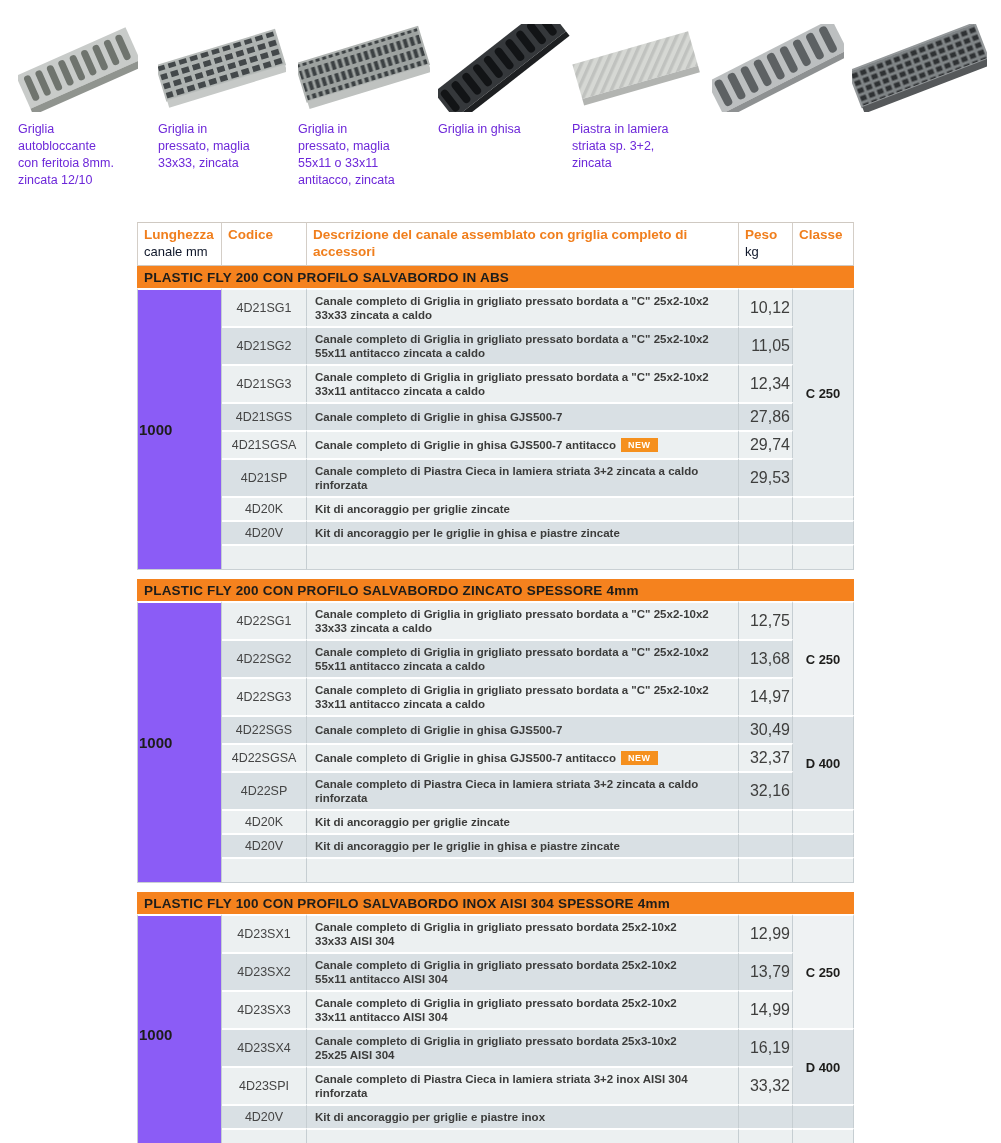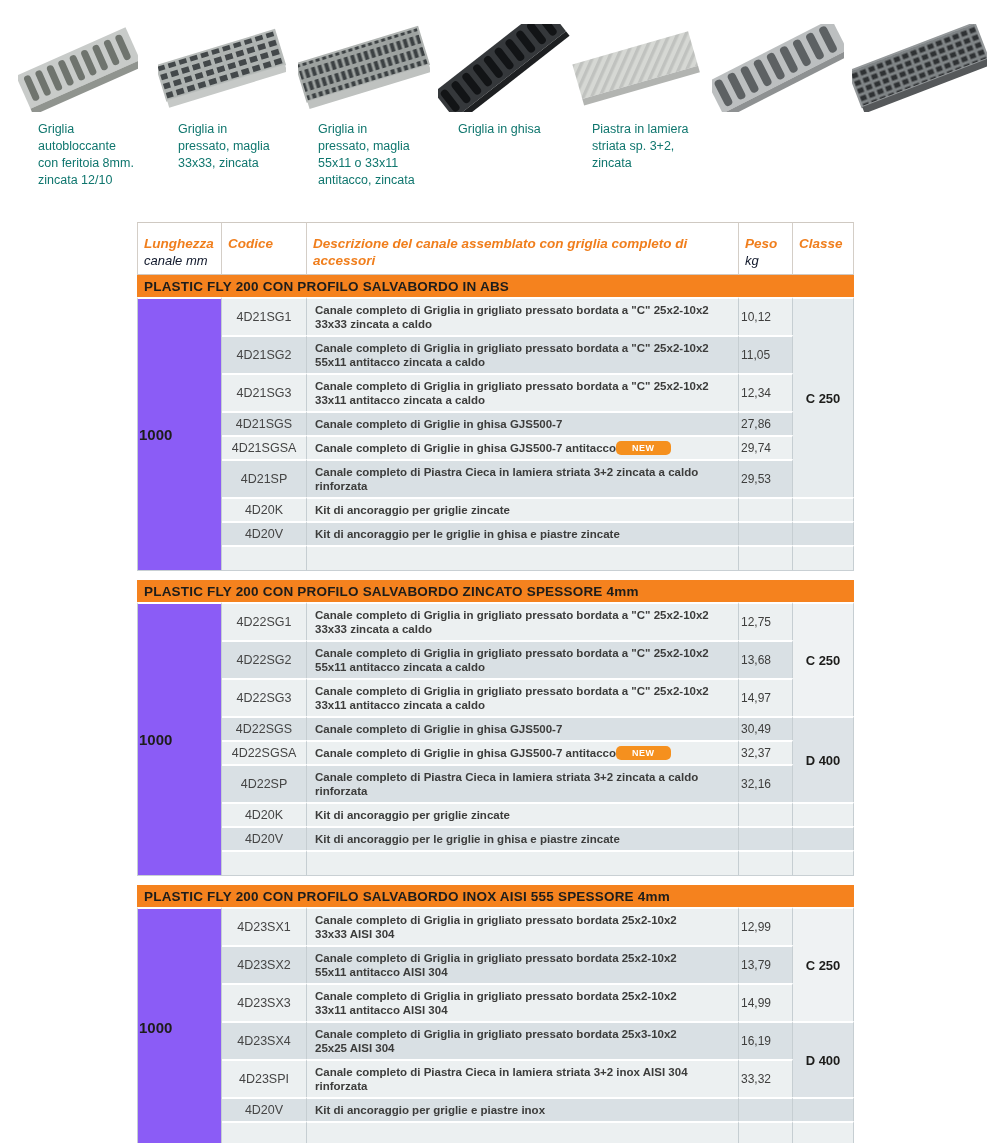--- a/index.html
+++ b/index.html
@@ -6,31 +6,30 @@
   body{
     width:1001px;height:1143px;background:#ffffff;position:relative;
     font-family:"Liberation Sans","DejaVu Sans",sans-serif;color:#1d1d1b;
     overflow:hidden;
   }
   
   .product{position:absolute;top:20px;}
   .product .img{height:92px;display:flex;align-items:flex-end;}
   .product svg{display:block;}
   .caption{
-    margin-top:9px;font-size:12.5px;line-height:17px;color:#0f766e;
+    margin-top:9px;font-size:12.5px;line-height:17px;color:#6d28d9;
     white-space:pre-line;
-    margin-left:20px;
   }
   
   .table-wrap{position:absolute;left:137px;top:222px;}
   table{border-collapse:separate;border-spacing:0;table-layout:fixed;width:717px;}
   th{
     background:#fff;border-top:1px solid #cfc9c2;border-bottom:1px solid #cfc9c2;
     border-right:1px solid #d4cec7;vertical-align:top;text-align:left;
-    padding:12px 6px 5px;font-size:13.5px;line-height:17px;font-style:italic;
+    padding:3px 6px 5px;font-size:13.5px;line-height:17px;
   }
   th:first-child{border-left:1px solid #d4cec7;}
   .ht{color:#F07E1C;font-weight:bold;}
   .hs{color:#0f172a;font-weight:normal;font-size:13px;}
   td.bar{
     background:#F5821E;color:#1d1d1b;font-weight:bold;font-size:13.5px;
     padding:4px 7px 3px;letter-spacing:0.2px;
   }
   td{font-size:12px;color:#3e3e3d;}
   .c-len{
@@ -42,38 +41,38 @@
   .c-code{
     text-align:center;vertical-align:middle;border-right:1px solid #c6ced2;
     border-top:2px solid #fff;padding:4px 2px;font-size:12.5px;color:#454545;
   }
   .c-desc{
     vertical-align:middle;border-right:1px solid #c6ced2;border-top:2px solid #fff;
     padding:4px 8px;font-size:11.5px;line-height:14px;color:#3c3c3b;
   }
   .desc-text{white-space:pre-line;font-weight:bold;}
   .c-peso{
-    text-align:left;vertical-align:middle;border-right:1px solid #c6ced2;
-    border-top:2px solid #fff;font-size:12px;padding:4px 2px;
+    text-align:right;vertical-align:middle;border-right:1px solid #c6ced2;
+    border-top:2px solid #fff;font-size:16px;padding:4px 2px;
   }
   .c-classe{
     text-align:center;vertical-align:middle;border-right:1px solid #c6ced2;
     border-top:2px solid #fff;font-weight:bold;font-size:13px;color:#1d1d1b;
   }
   .bg-l{background:#ecf0f1;}
   .bg-d{background:#d9e0e4;}
   .cg-mid{background:#e7ecee;}
   .cg-light{background:#eff2f3;}
   .cg-dark{background:#dde3e7;}
   tr.end td{border-bottom:1px solid #c9d0d4;background:#ecf0f1;height:15px;}
   tr.gap td{border:none;background:#fff;height:9px;padding:0;}
   .new-badge{
     display:inline-block;background:#F5901E;color:#fff;font-weight:bold;
-    font-size:9px;line-height:12px;padding:1px 16px;border-radius:5px;
-    vertical-align:1px;letter-spacing:0.5px;
+    font-size:9px;line-height:12px;padding:1px 7px;border-radius:0;
+    margin-left:5px;vertical-align:1px;letter-spacing:0.5px;
   }
   .new-badge:empty{display:none;}
 </style>
 </head>
 <body>
 
 <div class="product" style="left:18px;width:122px;">
   <div class="img">
     <svg width="120" height="88" viewBox="0 0 120 88">
       <g transform="rotate(-24 60 44)">
@@ -361,21 +360,21 @@
         <tr class="end">
           <td class="c-code"></td>
           <td class="c-desc"></td>
           <td class="c-peso"></td>
           <td class="c-classe"></td>
         </tr>
         <tr class="gap">
           <td colspan="5"></td>
         </tr>
         <tr>
-          <td colspan="5" class="bar">PLASTIC FLY 200 CON PROFILO SALVABORDO INOX AISI 555 SPESSORE 4mm</td>
+          <td colspan="5" class="bar">PLASTIC FLY 100 CON PROFILO SALVABORDO INOX AISI 304 SPESSORE 4mm</td>
         </tr>
         <tr>
           <td class="c-len" rowspan="7">1000</td>
           <td class="c-code bg-l">4D23SX1</td>
           <td class="c-desc bg-l"><span class="desc-text">Canale completo di Griglia in grigliato pressato bordata  25x2-10x2
 33x33 AISI 304</span></td>
           <td class="c-peso bg-l">12,99</td>
           <td class="c-classe cg-light" rowspan="3">C 250</td>
         </tr>
         <tr>

